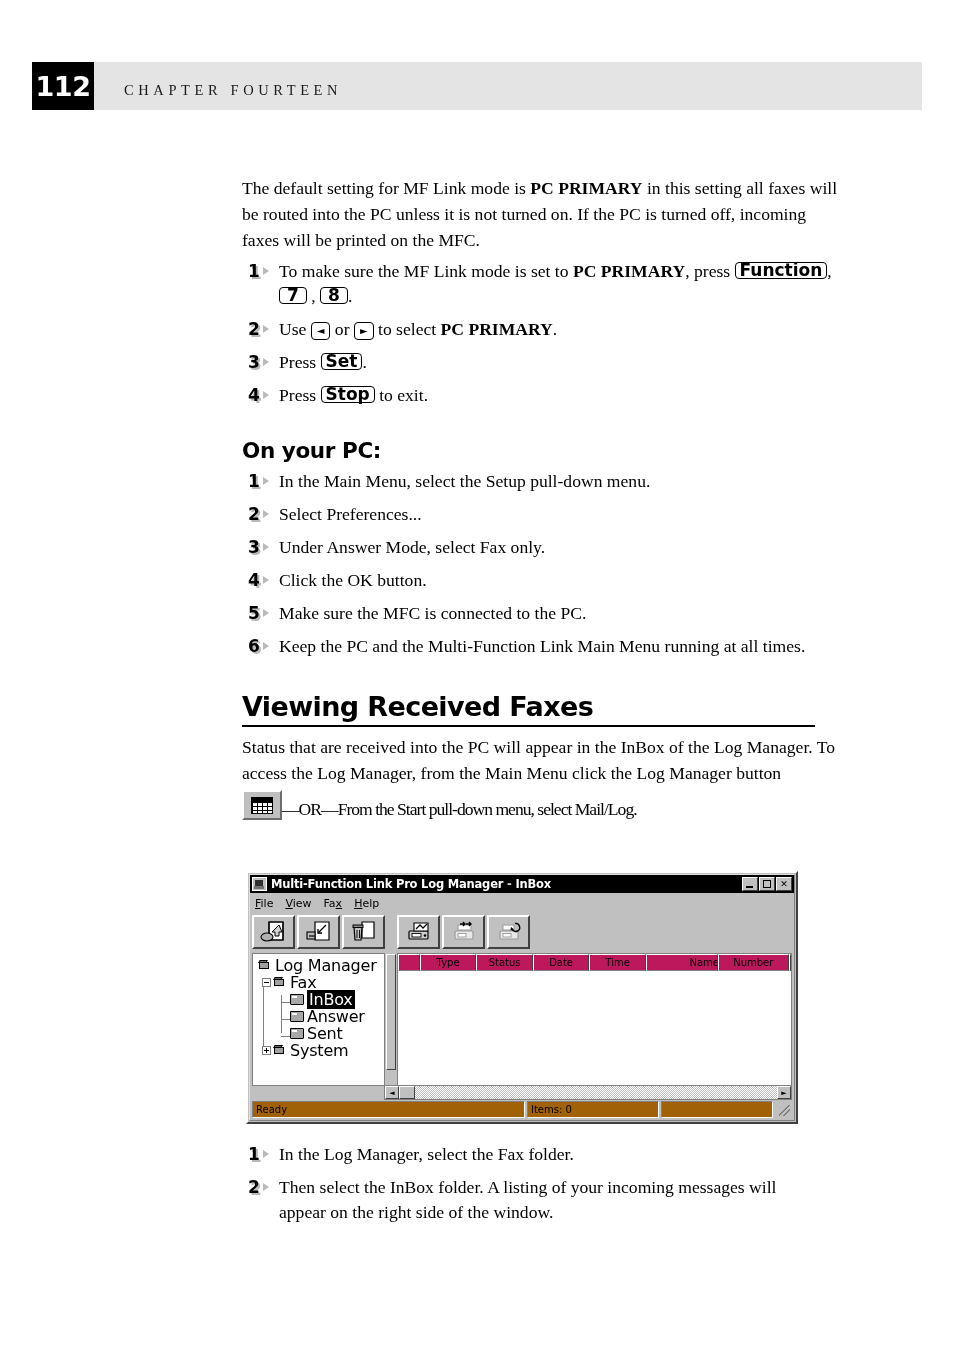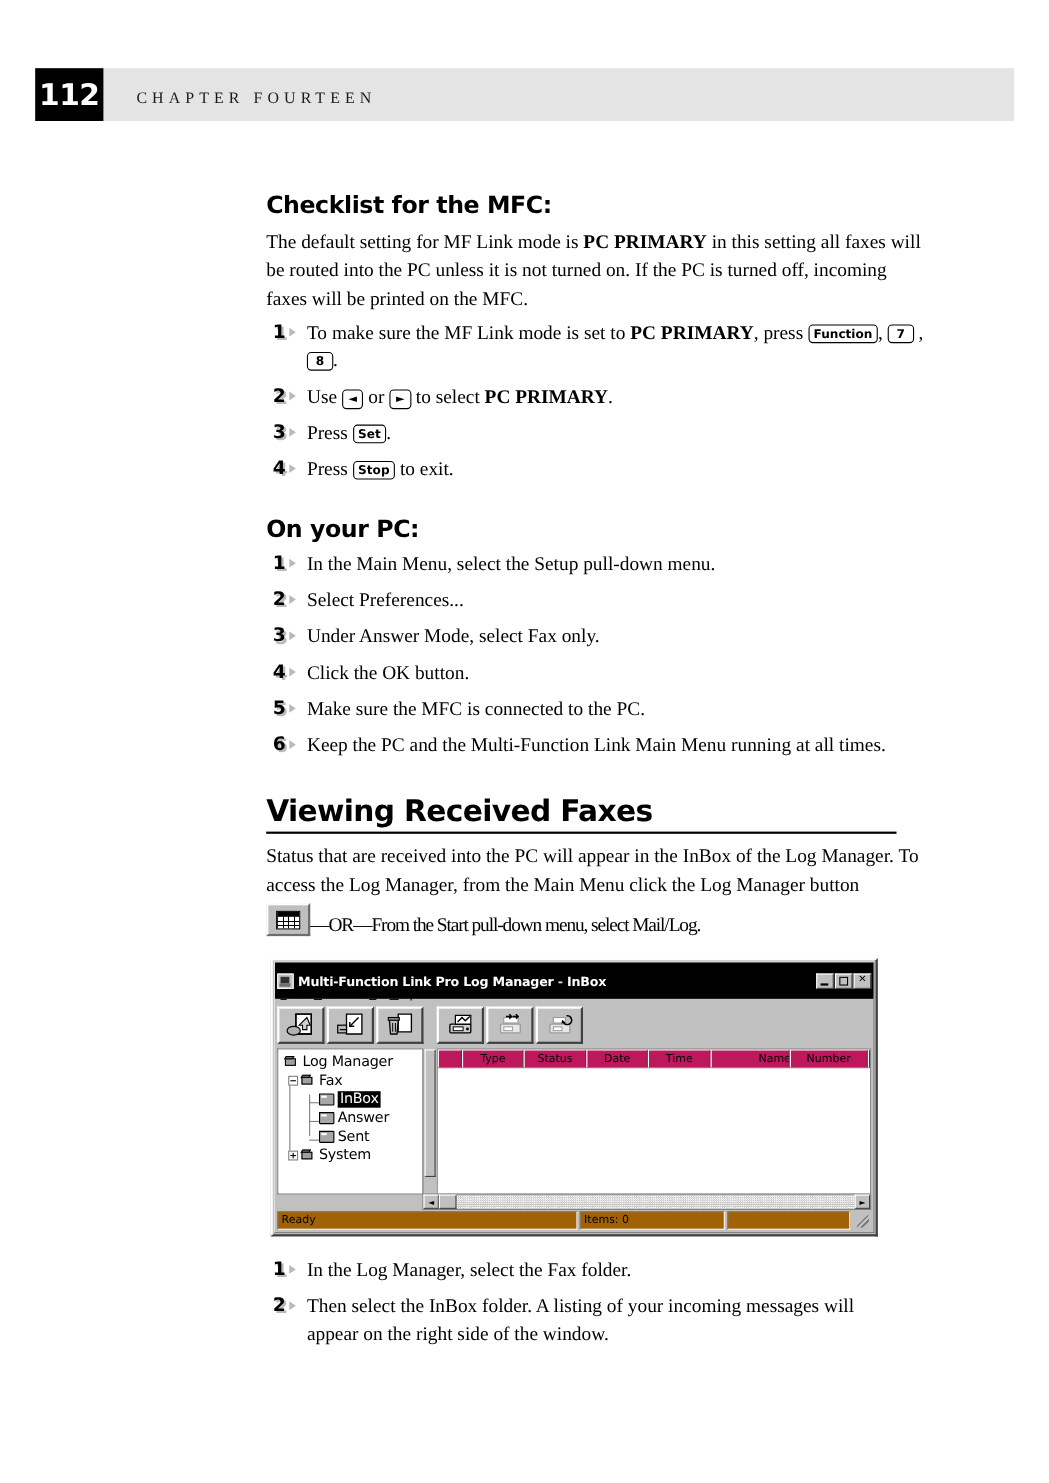--- a/index.html
+++ b/index.html
@@ -133,21 +133,21 @@
     border-bottom: 4px solid transparent;
   }
 
   
   .key {
     display: inline-block;
     border: 1.6px solid #000;
     border-radius: 4px;
     padding: 0 4px;
     font-family: "DejaVu Sans", sans-serif;
-    font-size: 11px;
+    font-size: 17px;
     font-weight: bold;
     line-height: 15px;
     vertical-align: 1px;
     background: #fff;
     white-space: nowrap;
   }
   .key.num { padding: 0 7px; }
   .key.arrow {
     padding: 0 5px;
     font-size: 10px;
@@ -214,21 +214,21 @@
     left: 1px; top: 1px; right: 1px; bottom: 1px;
     border: 1px solid #808080;
     border-top-color: #dfdfdf;
     border-left-color: #dfdfdf;
     box-sizing: border-box;
   }
 
   .titlebar {
     position: absolute;
     left: 2px; top: 2px; right: 2px;
-    height: 33px;
+    height: 18px;
     background: #000000;
     display: flex;
     align-items: center;
     padding: 0 2px;
     box-sizing: border-box;
   }
   .title-icon {
     width: 15px; height: 14px;
     background: #c0c0c0;
     border: 1px solid #fff;
@@ -338,21 +338,21 @@
     bottom: 36px;
     background: #ffffff;
     border: 1px solid #808080;
     border-right: none;
     box-sizing: border-box;
     overflow: hidden;
   }
   .tree {
     position: relative;
     padding: 3px 0 0 3px;
-    font-size: 13px;
+    font-size: 16px;
     color: #000;
   }
   .tnode {
     display: flex;
     align-items: center;
     height: 17px;
     white-space: nowrap;
     position: relative;
   }
   .tnode .lbl { margin-left: 3px; letter-spacing: -0.2px; }
@@ -572,21 +572,20 @@
 <body>
 
 <div class="page-header">
   <div class="header-band"></div>
   <div class="page-number-box">112</div>
   <div class="chapter-label">CHAPTER FOURTEEN</div>
 </div>
 
 <div class="content">
 
-  <h2 class="section-head">Checklist for the MFC:</h2>
 
   <p class="para"><span>The default setting for MF Link mode is </span><b>PC PRIMARY</b><span> in this setting all faxes will be routed into the PC unless it is not turned on. If the PC is turned off, incoming faxes will be printed on the MFC.</span></p>
 
   <ol class="steps">
     <li>
       <span class="step-num">1</span><span>To make sure the MF Link mode is set to </span><b>PC PRIMARY</b><span>, press </span><span class="key">Function</span><span>, </span><span class="key num">7</span><span> , </span><span class="key num">8</span><span>.</span>
     </li>
     <li>
       <span class="step-num">2</span><span>Use </span><span class="key arrow">◄</span><span> or </span><span class="key arrow">►</span><span> to select </span><b>PC PRIMARY</b><span>.</span>
     </li>

